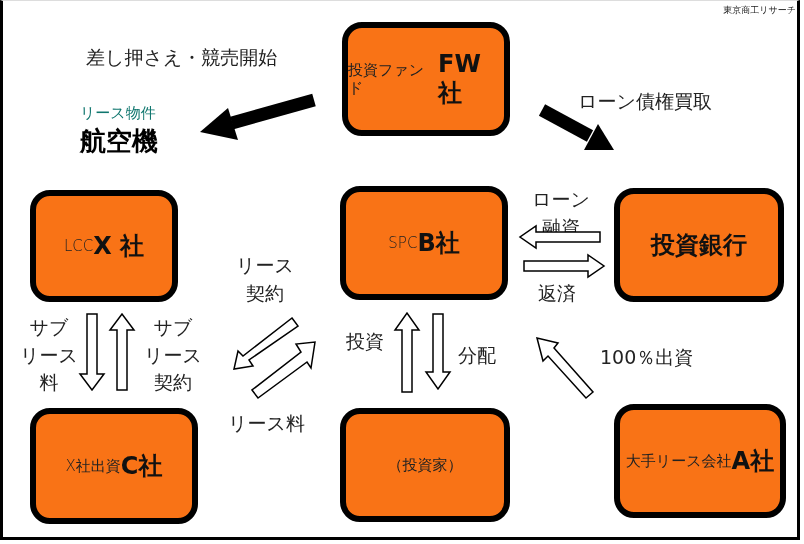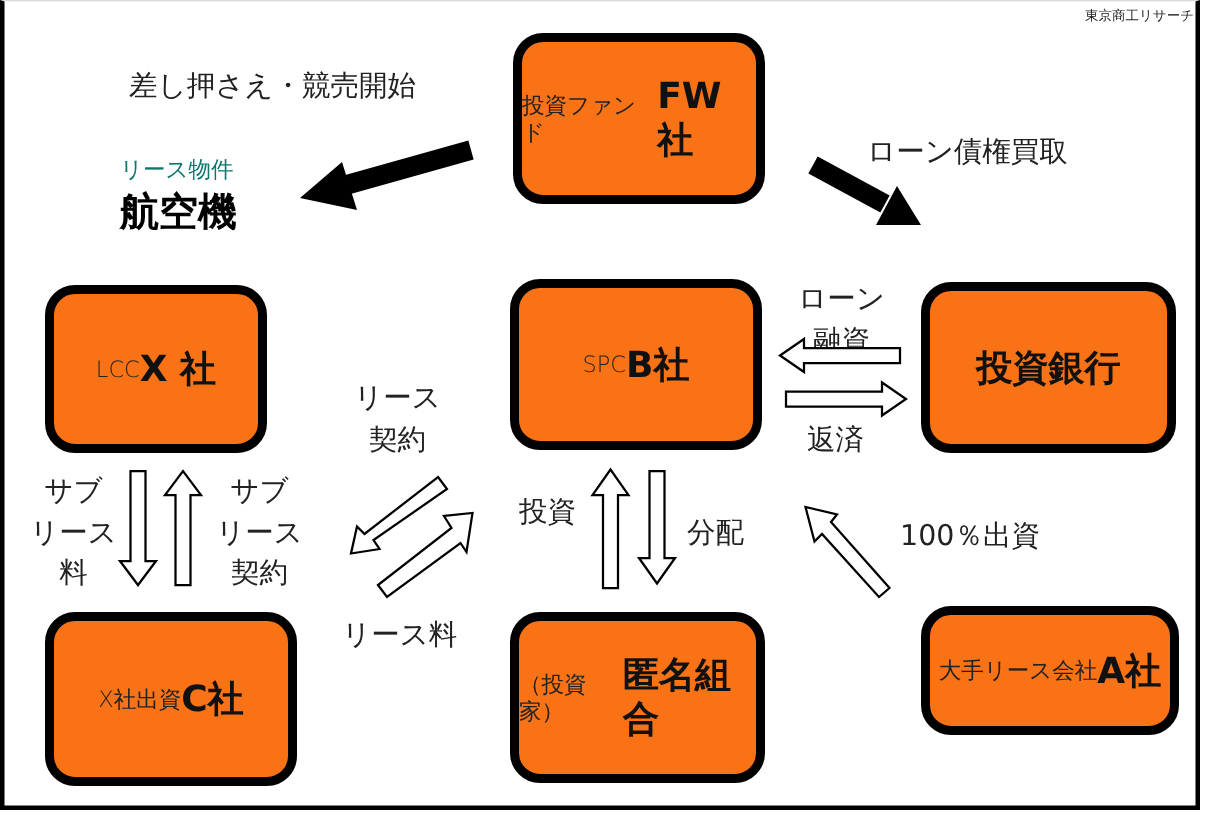--- a/index.html
+++ b/index.html
@@ -43,24 +43,23 @@
   <div class="main">投資銀行</div>
 </div>
 
 <div class="box" style="left:30px;top:408px;width:168px;height:116px;">
   <div class="sub">X社出資</div>
   <div class="main">C社</div>
 </div>
 
 <div class="box" style="left:340px;top:408px;width:170px;height:114px;">
   <div class="sub">（投資家）</div>
-  <div class="main">匿名組合</div>
 </div>
 
-<div class="box" style="left:614px;top:404px;width:172px;height:86px;">
+<div class="box" style="left:614px;top:404px;width:172px;height:114px;">
   <div class="sub">大手リース会社</div>
   <div class="main">A社</div>
 </div>
 
 <div class="craft-sub" style="left:80px;top:104px;">リース物件</div>
 <div class="craft-main" style="left:80px;top:124px;">航空機</div>
 
 <div class="lbl" style="left:86px;top:44px;">差し押さえ・競売開始</div>
 <div class="lbl" style="left:578px;top:88px;">ローン債権買取</div>
 

